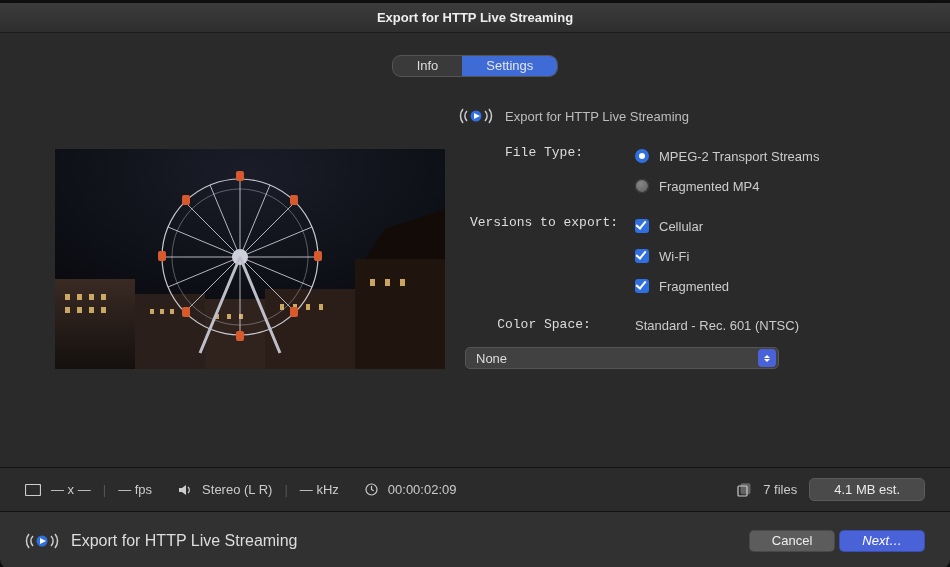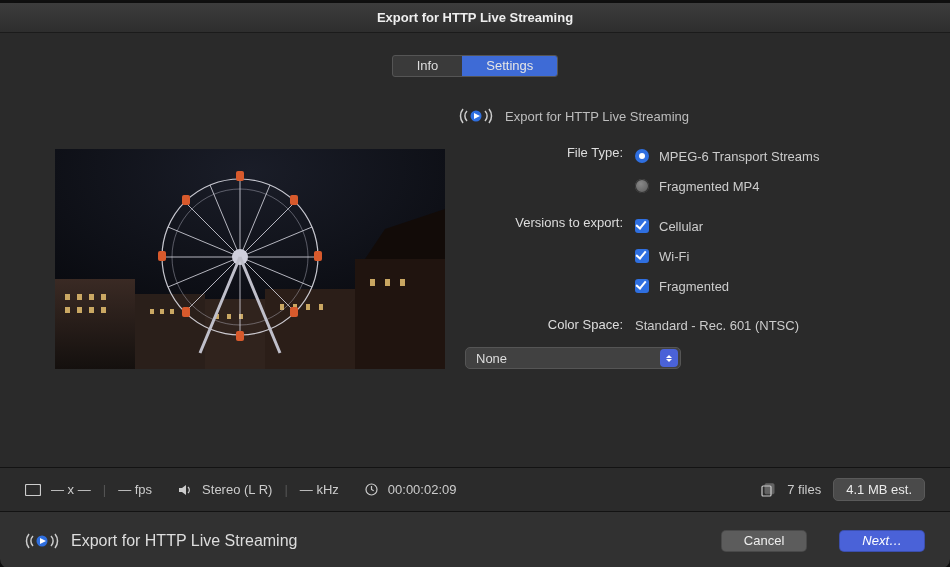--- a/index.html
+++ b/index.html
@@ -1,58 +1,58 @@
 <!DOCTYPE html>
 <html><head>
 <meta charset="utf-8">
 <style>
   * { box-sizing: border-box; margin: 0; padding: 0; }
   html, body { width: 950px; height: 567px; background: #111; font-family: -apple-system, "Helvetica Neue", Arial, sans-serif; overflow: hidden; }
   .window { width: 950px; height: 561px; background: #2a2a2a; color: #ddd; display: flex; flex-direction: column; border-radius: 0 0 10px 10px; box-shadow: 0 10px 30px rgba(0,0,0,0.6); position: absolute; top: 3px; left: 0; }
   .titlebar { height: 30px; line-height: 30px; text-align: center; font-size: 13px; font-weight: 600; color: #eee; border-top-left-radius: 0; border-top-right-radius: 0; background: linear-gradient(#3c3c3c,#2e2e2e); border-bottom: 1px solid #1b1b1b; }
   .content { flex: 1; display: flex; flex-direction: column; }
   .seg-wrap { display: flex; justify-content: center; padding-top: 22px; }
-  .segmented { display: flex; border: 1px solid #555; border-radius: 3px; overflow: hidden; height: 22px; background:#3a3a3a; }
+  .segmented { display: flex; border: 1px solid #555; border-radius: 9px; overflow: hidden; height: 22px; background:#3a3a3a; }
   .segmented div { padding: 0 24px; font-size: 13px; line-height: 20px; cursor: default; }
   .segmented .sel { background: #3e6bd6; color: #e5e5e5; }
   .segmented .unsel { color: #ddd; }
   .panel { margin: 0 25px 0 25px; padding: 20px 0 0 0; flex: none; height: 390px; }
   .panel-inner { display: flex; gap: 20px; padding: 0 30px; }
   .preview { width: 390px; margin-top: 52px; }
   .preview-img { width: 390px; height: 220px; position: relative; background:#000; overflow:hidden; }
   .preview-img svg { width:100%; height:100%; display:block; }
   .form { flex: 1; padding-top: 10px; font-size: 13px; color: #ccc; }
   .hdr { display:flex; align-items:center; gap:12px; margin-bottom:18px; margin-left:-6px;}
   .hdr-title { color:#bdbdbd; font-size:13px; }
   .broadcast { position:relative; width:34px; height:18px; }
   .broadcast svg { width:34px; height:18px; display:block; }
   .row { display:flex; align-items:flex-start; margin-bottom:10px; }
   .row.tall { align-items:center;margin-top:12px; }
-  .lbl { width:170px; text-align:right; padding-right:12px; color:#ddd; line-height:20px; }
+  .lbl { width:170px; text-align:center; padding-right:12px; color:#ddd; line-height:20px;font-family:Liberation Mono, monospace; }
   .val { flex:1; }
   .radio-line, .chk-line { display:flex; align-items:center; height:26px; margin-bottom:4px; }
   .dot, .chk { width:14px; height:14px; border-radius:50%; display:inline-block; margin-right:10px; }
   .radio-off { background: radial-gradient(circle at 40% 35%, #888, #555); box-shadow: inset 0 0 0 1px #333; }
   .radio-on { background:#2f6fe0; position:relative; }
   .radio-on::after { content:""; position:absolute; inset:4px; border-radius:50%; background:#fff; }
   .chk { border-radius:3px; background:#2f6fe0; position:relative; }
   .chk::after { content:""; position:absolute; left:3px; top:0px; width:4px; height:8px; border:solid #fff; border-width:0 2px 2px 0; transform:rotate(40deg); }
-  .select { display:inline-flex; align-items:center; justify-content:space-between; width:216px; height:22px; background:#414141; border:1px solid #555; border-radius:5px; padding:0 2px 0 10px; font-size:13px; color:#ddd; }
+  .select { display:inline-flex; align-items:center; justify-content:space-between; width:314px; height:22px; background:#414141; border:1px solid #555; border-radius:5px; padding:0 2px 0 10px; font-size:13px; color:#ddd; }
   .select .arrows { width:18px; height:18px; background:#4a62d8; border-radius:4px; display:flex; flex-direction:column; align-items:center; justify-content:center; gap:1px; }
   .select .arrows::before, .select .arrows::after { content:""; width:0; height:0; border-left:3px solid transparent; border-right:3px solid transparent; }
   .select .arrows::before { border-bottom:3px solid #fff; }
   .select .arrows::after { border-top:3px solid #fff; }
   .statusbar { height:44px; display:flex; align-items:center; padding:0 25px; font-size:13px; color:#ccc; border-top:1px solid #131313; background:#2b2b2b; }
   .statusbar .left { display:flex; align-items:center; gap:10px; }
   .pipe { color:#555; margin:0 2px; }
   .statusbar .right { margin-left:auto; display:flex; align-items:center; gap:12px; }
-  .pill { background:#4a4a4a; border:1px solid #5a5a5a; border-radius:5px; padding:3px 12px; font-size:13px; color:#eaeaea; }
+  .pill { background:#4a4a4a; border:1px solid #5a5a5a; border-radius:5px; padding:3px 24px; font-size:13px; color:#eaeaea; }
   .footer { height:58px; display:flex; align-items:center; padding:0 25px; border-top:1px solid #131313; background:#313131; border-radius:0 0 10px 10px;}
   .footer .ftitle { display:flex; align-items:center; gap:12px; }
-  .footer .buttons { margin-left:auto; display:flex; gap:32px; }
+  .footer .buttons { margin-left:auto; display:flex; gap:4px; }
   .btn { height:22px; border-radius:5px; padding:0 22px; font-size:13px; display:flex; align-items:center; justify-content:center; border:1px solid rgba(0,0,0,0.2); }
   .btn-default { background:#5c5c5c; color:#eee; }
   .btn-primary { background:#4a62d8; color:#fff;font-style:italic; }
   .ico { display:inline-flex; align-items:center; justify-content:center; }
   .ico svg { display:block; }
 </style>
 </head>
 <body>
 
 <div class="window">
@@ -160,21 +160,21 @@
               </svg>
             </span>
             <span class="hdr-title">Export for HTTP Live Streaming</span>
           </div>
 
           <div class="row">
             <div class="lbl">File Type:</div>
             <div class="val">
               <div class="radio-line">
                 <span class="dot radio-on"></span>
-                <span>MPEG-6 Transport Streams</span>
+                <span>MPEG-2 Transport Streams</span>
               </div>
               <div class="radio-line">
                 <span class="dot radio-off"></span>
                 <span>Fragmented MP4</span>
               </div>
             </div>
           </div>
 
           <div class="row">
             <div class="lbl">Versions to export:</div>

